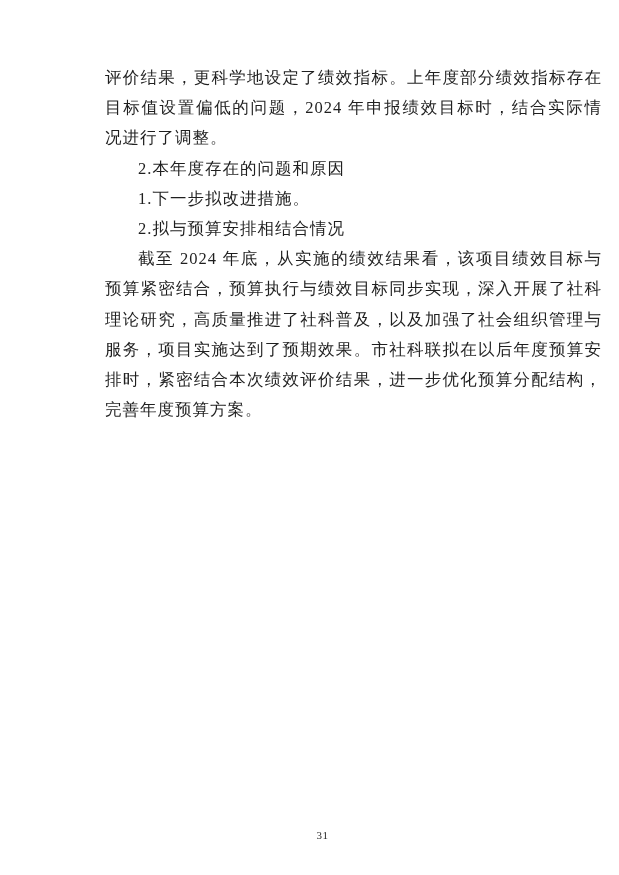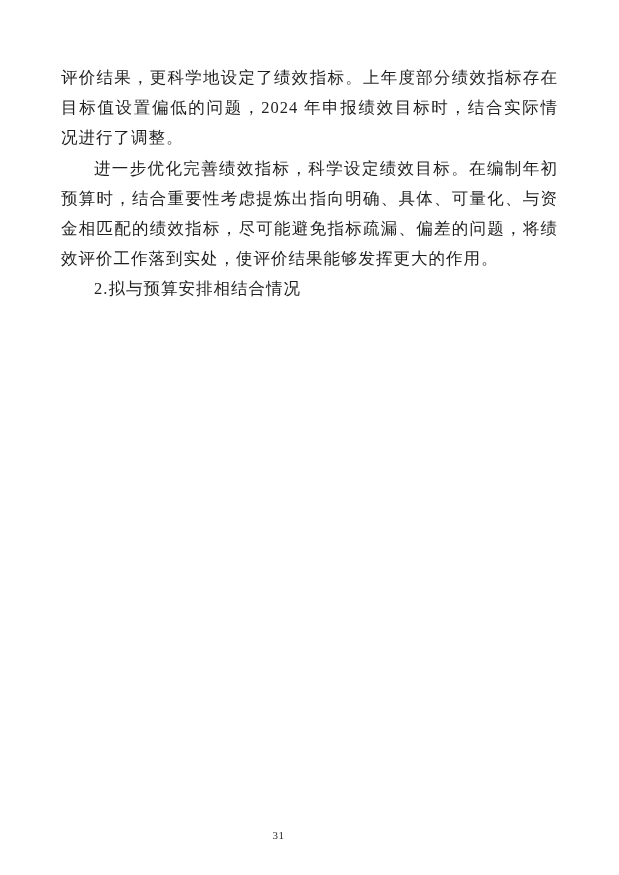--- a/index.html
+++ b/index.html
@@ -8,20 +8,21 @@
     background: #ffffff;
   }
   .page {
     position: relative;
     width: 557px;
     height: 875px;
     background: #ffffff;
     overflow: hidden;
     font-family: "Liberation Serif", "DejaVu Serif", serif;
     color: #1f1f1f;
+    margin-left: 44px;
   }
   .content {
     position: absolute;
     left: 61px;
     top: 63px;
     width: 497px;
     font-size: 16.5px;
     line-height: 30.2px;
     letter-spacing: 1px;
     text-align: justify;
@@ -44,18 +45,20 @@
     letter-spacing: 0.5px;
     color: #2a2a2a;
   }
 </style>
 </head>
 <body>
 
 <div class="page">
   <div class="content">
     <p>评价结果，更科学地设定了绩效指标。上年度部分绩效指标存在目标值设置偏低的问题，2024 年申报绩效目标时，结合实际情况进行了调整。</p>
-    <p class="indent">进一步优化完善绩效指标，科学设定绩效目标。在编制年初预算时，结合重要性考虑提炼出指向明确、具体、可量化、与资金相匹配的绩效指标，尽可能避免指标疏漏、偏差的问题，将绩效评价工作落到实处，使评价结果能够发挥更大的作用。</p>
+    <p class="indent">2.本年度存在的问题和原因</p>
+    <p class="indent">1.下一步拟改进措施。</p>
     <p class="indent">2.拟与预算安排相结合情况</p>
+    <p class="indent">截至 2024 年底，从实施的绩效结果看，该项目绩效目标与预算紧密结合，预算执行与绩效目标同步实现，深入开展了社科理论研究，高质量推进了社科普及，以及加强了社会组织管理与服务，项目实施达到了预期效果。市社科联拟在以后年度预算安排时，紧密结合本次绩效评价结果，进一步优化预算分配结构，完善年度预算方案。</p>
   </div>
 
   <div class="page-number">31</div>
 </div>
 
 </body></html>

